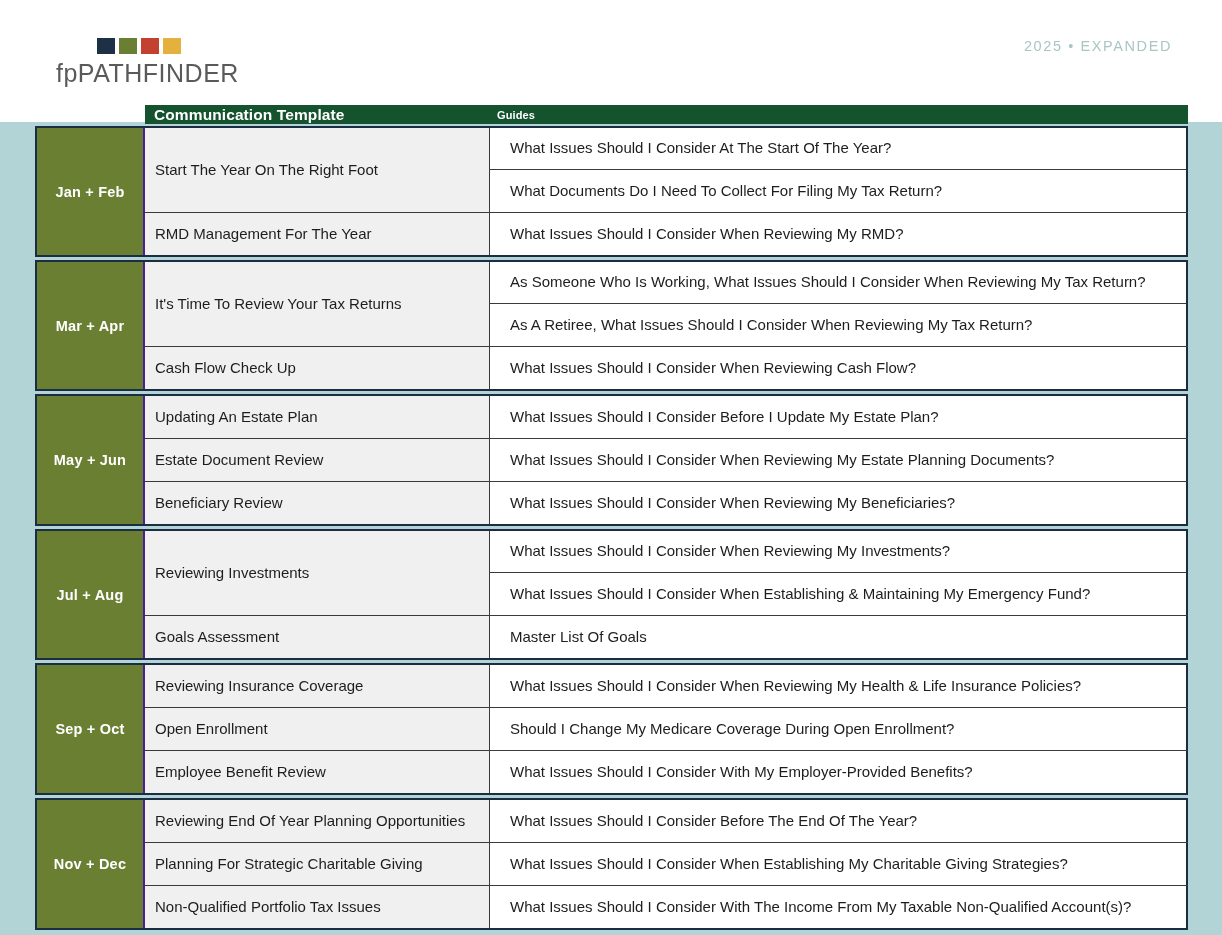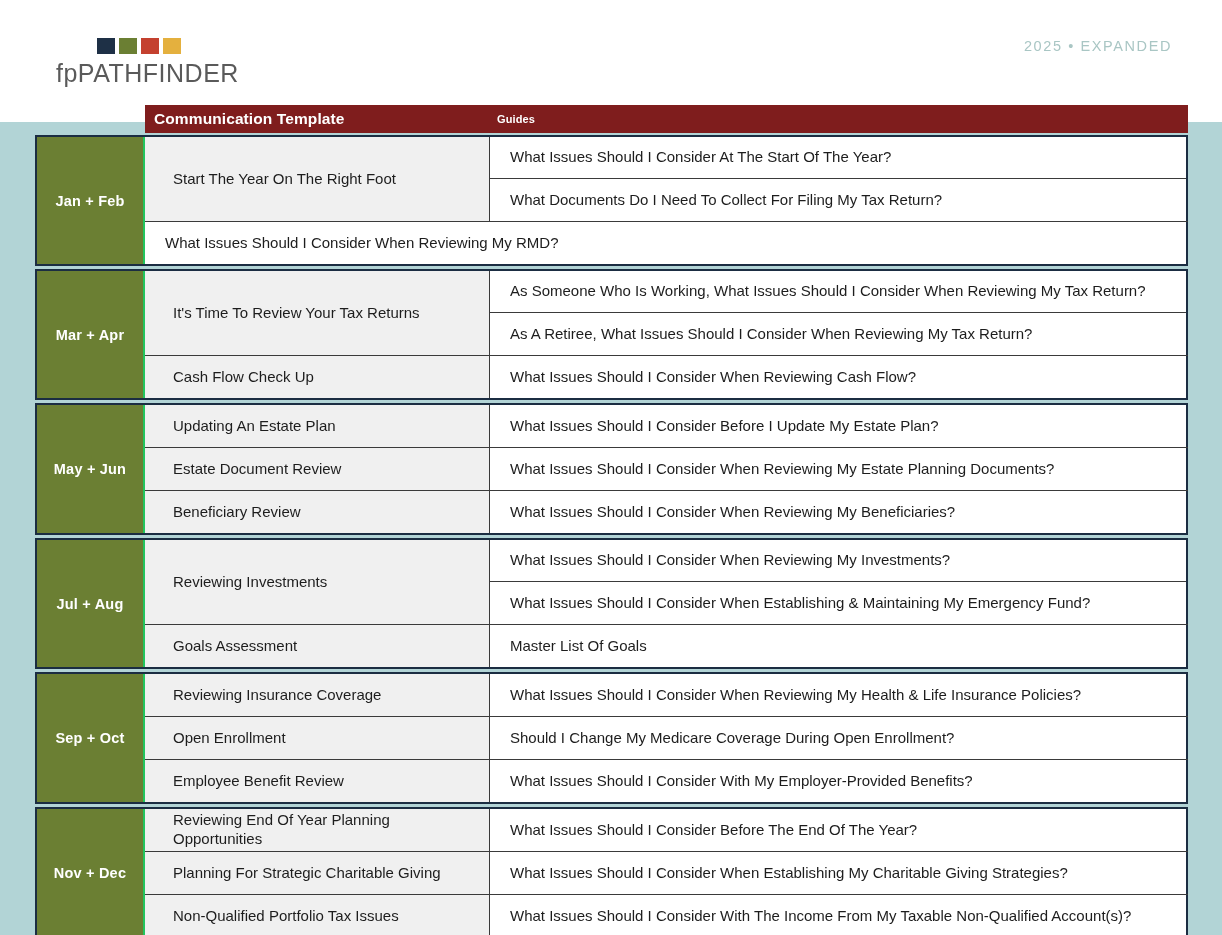--- a/index.html
+++ b/index.html
@@ -90,22 +90,22 @@
     top: 105px;
     width: 1153px;
     z-index: 6;
   }
 
   
   #table-head {
     display: flex;
     margin-left: 110px;
     width: 1043px;
-    height: 28px;
-    background: #7f1d1d;
+    height: 19px;
+    background: #14532d;
     align-items: center;
   }
   #th-template {
     width: 345px;
     padding-left: 9px;
     color: #ffffff;
     font-size: 15.5px;
     font-weight: 700;
     letter-spacing: 0.1px;
   }
@@ -134,21 +134,21 @@
   .month-cell {
     width: 110px;
     flex: 0 0 110px;
     background: #6b7f33;
     color: #ffffff;
     font-size: 14.5px;
     font-weight: 700;
     display: flex;
     align-items: center;
     justify-content: center;
-    border-right: 2px solid #22c55e;
+    border-right: 2px solid #4c1d95;
     border-left: 2px solid #1b2d42;
     letter-spacing: 0.2px;
   }
 
   .section-rows {
     flex: 1;
     display: flex;
     flex-direction: column;
   }
 
@@ -158,21 +158,21 @@
   }
   .tmpl-guide-row:last-child { border-bottom: none; }
 
   .tmpl-cell {
     width: 345px;
     flex: 0 0 345px;
     background: #f0f0f0;
     border-right: 1px solid #3a3a3a;
     display: flex;
     align-items: center;
-    padding: 0 28px;
+    padding: 0 10px;
     font-size: 15px;
     color: #1d1d1d;
     line-height: 1.25;
   }
 
   .guides-col {
     flex: 1;
     display: flex;
     flex-direction: column;
     border-right: 2px solid #1b2d42;
@@ -228,20 +228,21 @@
           <div class="month-cell">Jan + Feb</div>
           <div class="section-rows">
             <div class="tmpl-guide-row">
               <div class="tmpl-cell">Start The Year On The Right Foot</div>
               <div class="guides-col">
                 <div class="guide-cell">What Issues Should I Consider At The Start Of The Year?</div>
                 <div class="guide-cell">What Documents Do I Need To Collect For Filing My Tax Return?</div>
               </div>
             </div>
             <div class="tmpl-guide-row">
+              <div class="tmpl-cell">RMD Management For The Year</div>
               <div class="guides-col">
                 <div class="guide-cell">What Issues Should I Consider When Reviewing My RMD?</div>
               </div>
             </div>
           </div>
         </div>
         <div class="section">
           <div class="month-cell">Mar + Apr</div>
           <div class="section-rows">
             <div class="tmpl-guide-row">

